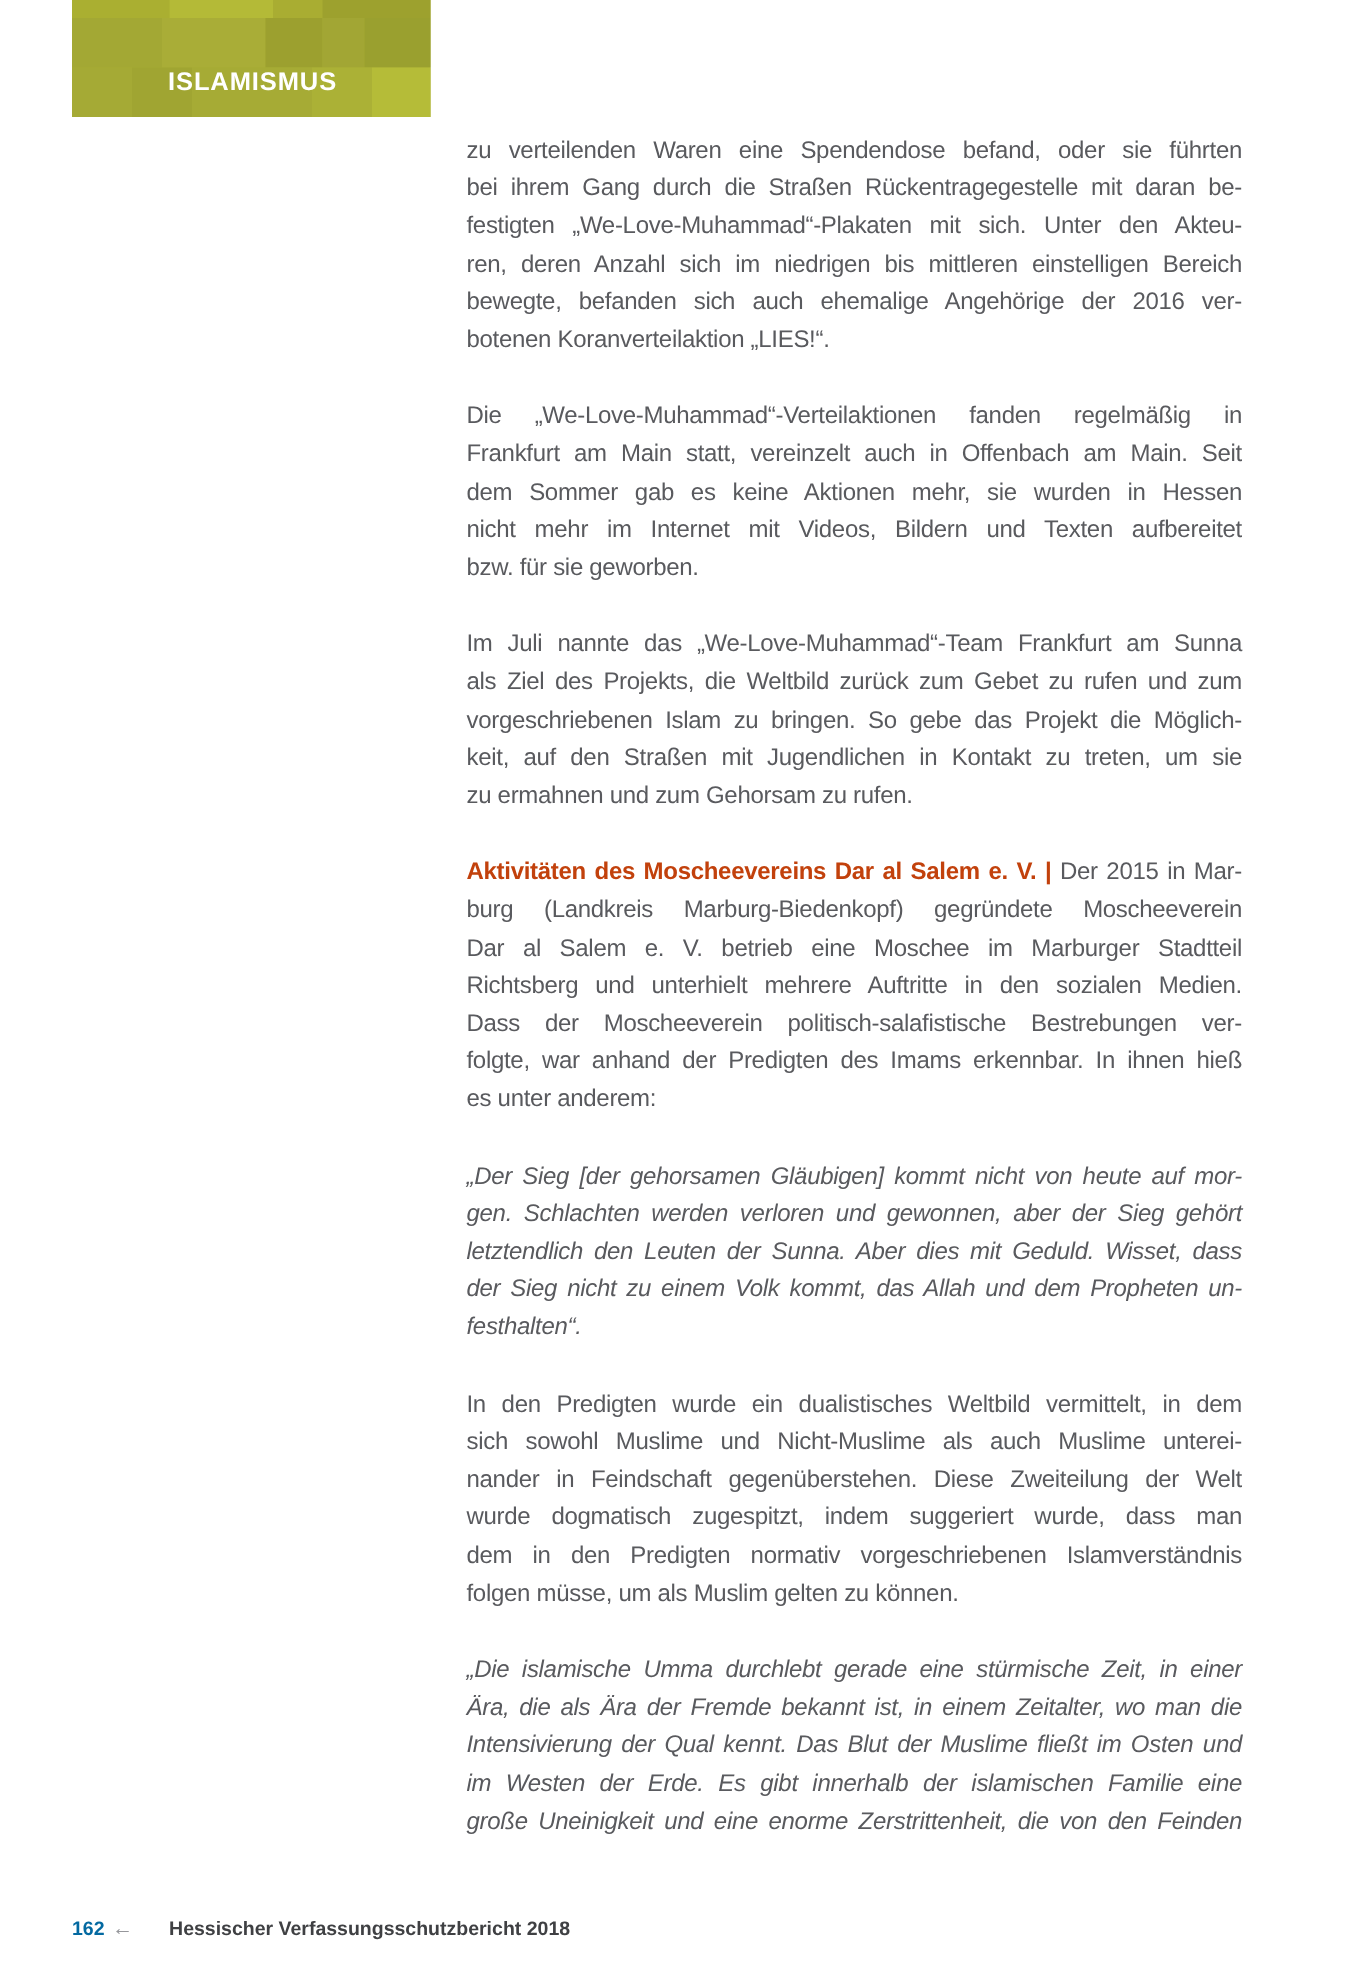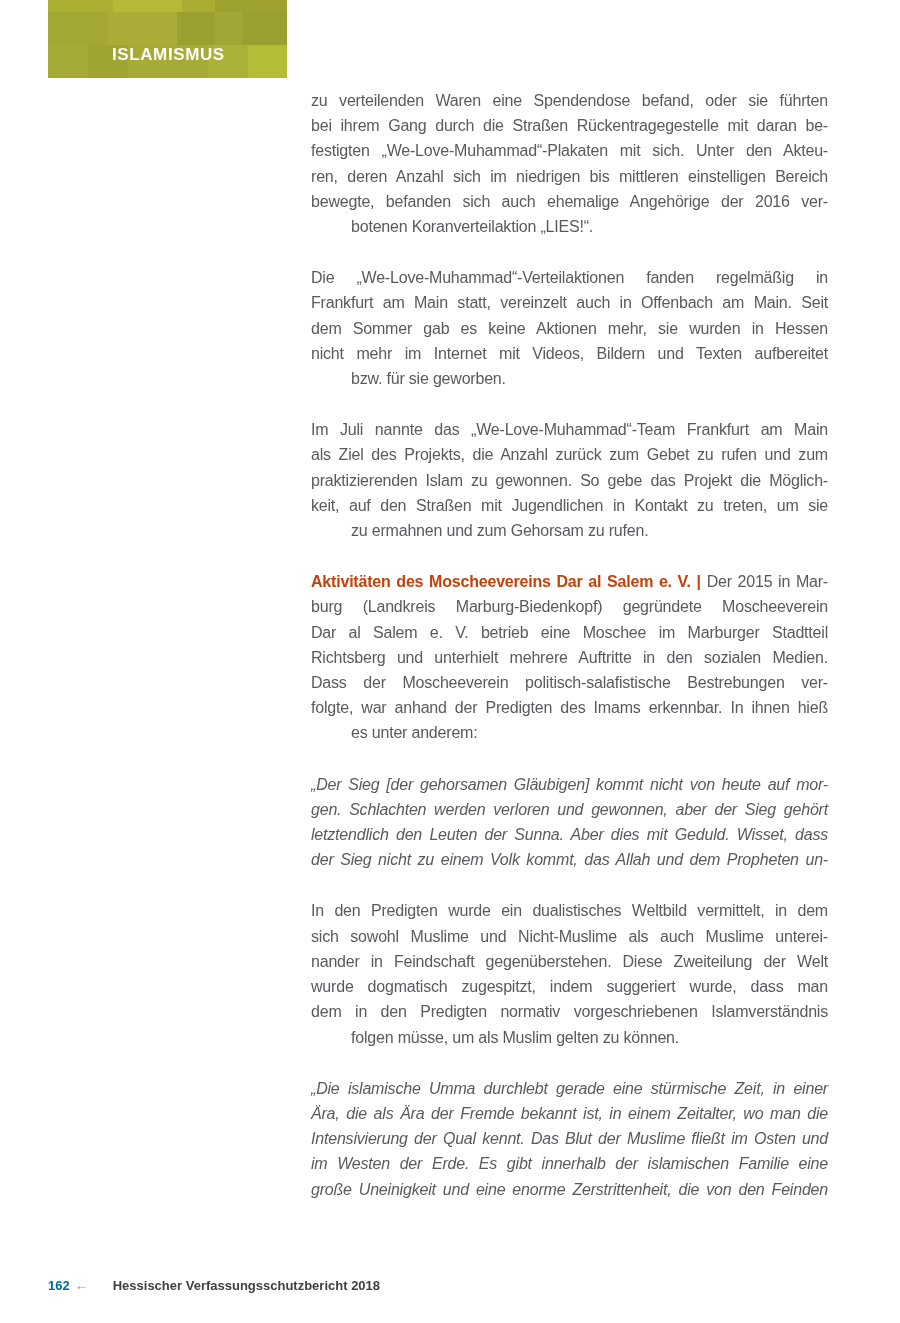--- a/index.html
+++ b/index.html
@@ -25,21 +25,21 @@
 
   
   .content {
     position: absolute; left: 311px; top: 88px; width: 517px;
     color: #595a5e; font-size: 16px; line-height: 25.2px;
     letter-spacing: -0.2px;
   }
   .para { margin: 0 0 26px 0; }
   .para:last-child { margin-bottom: 16px; }
   .line { text-align: justify; text-align-last: justify; }
-  .line.last { text-align-last: left; margin-left: 40px; }
+  .line.last { text-align-last: left; }
   .quote { font-style: italic; }
   .lead-bold { font-weight: bold; color: #c2410c; }
 
   
   .footer {
     position: absolute; left: 48px; top: 1277px;
     font-size: 13px; color: #9b9ca0;
   }
   .footer .page-num { font-weight: bold; color: #0369a1; text-align: center; }
   .footer .arrow { margin-left: 5px; color: #96979b; font-size: 14px; }
@@ -79,42 +79,43 @@
 
   <div class="para">
     <div class="line">Die „We-Love-Muhammad“-Verteilaktionen fanden regelmäßig in</div>
     <div class="line">Frankfurt am Main statt, vereinzelt auch in Offenbach am Main. Seit</div>
     <div class="line">dem Sommer gab es keine Aktionen mehr, sie wurden in Hessen</div>
     <div class="line">nicht mehr im Internet mit Videos, Bildern und Texten aufbereitet</div>
     <div class="line last">bzw. für sie geworben.</div>
   </div>
 
   <div class="para">
-    <div class="line">Im Juli nannte das „We-Love-Muhammad“-Team Frankfurt am Main</div>
-    <div class="line">als Ziel des Projekts, die Anzahl zurück zum Gebet zu rufen und zum</div>
-    <div class="line">praktizierenden Islam zu gewonnen. So gebe das Projekt die Möglich-</div>
+    <div class="line">Im Juli nannte das „We-Love-Muhammad“-Team Frankfurt am Sunna</div>
+    <div class="line">als Ziel des Projekts, die Weltbild zurück zum Gebet zu rufen und zum</div>
+    <div class="line">vorgeschriebenen Islam zu bringen. So gebe das Projekt die Möglich-</div>
     <div class="line">keit, auf den Straßen mit Jugendlichen in Kontakt zu treten, um sie</div>
     <div class="line last">zu ermahnen und zum Gehorsam zu rufen.</div>
   </div>
 
   <div class="para">
     <div class="line"><span class="lead-bold">Aktivitäten des Moscheevereins Dar al Salem e. V. | </span><span>Der 2015 in Mar-</span></div>
     <div class="line">burg (Landkreis Marburg-Biedenkopf) gegründete Moscheeverein</div>
     <div class="line">Dar al Salem e. V. betrieb eine Moschee im Marburger Stadtteil</div>
     <div class="line">Richtsberg und unterhielt mehrere Auftritte in den sozialen Medien.</div>
     <div class="line">Dass der Moscheeverein politisch-salafistische Bestrebungen ver-</div>
     <div class="line">folgte, war anhand der Predigten des Imams erkennbar. In ihnen hieß</div>
     <div class="line last">es unter anderem:</div>
   </div>
 
   <div class="para quote">
     <div class="line">„Der Sieg [der gehorsamen Gläubigen] kommt nicht von heute auf mor-</div>
     <div class="line">gen. Schlachten werden verloren und gewonnen, aber der Sieg gehört</div>
     <div class="line">letztendlich den Leuten der Sunna. Aber dies mit Geduld. Wisset, dass</div>
     <div class="line">der Sieg nicht zu einem Volk kommt, das Allah und dem Propheten un-</div>
+    <div class="line last">festhalten“.</div>
   </div>
 
   <div class="para">
     <div class="line">In den Predigten wurde ein dualistisches Weltbild vermittelt, in dem</div>
     <div class="line">sich sowohl Muslime und Nicht-Muslime als auch Muslime unterei-</div>
     <div class="line">nander in Feindschaft gegenüberstehen. Diese Zweiteilung der Welt</div>
     <div class="line">wurde dogmatisch zugespitzt, indem suggeriert wurde, dass man</div>
     <div class="line">dem in den Predigten normativ vorgeschriebenen Islamverständnis</div>
     <div class="line last">folgen müsse, um als Muslim gelten zu können.</div>
   </div>

